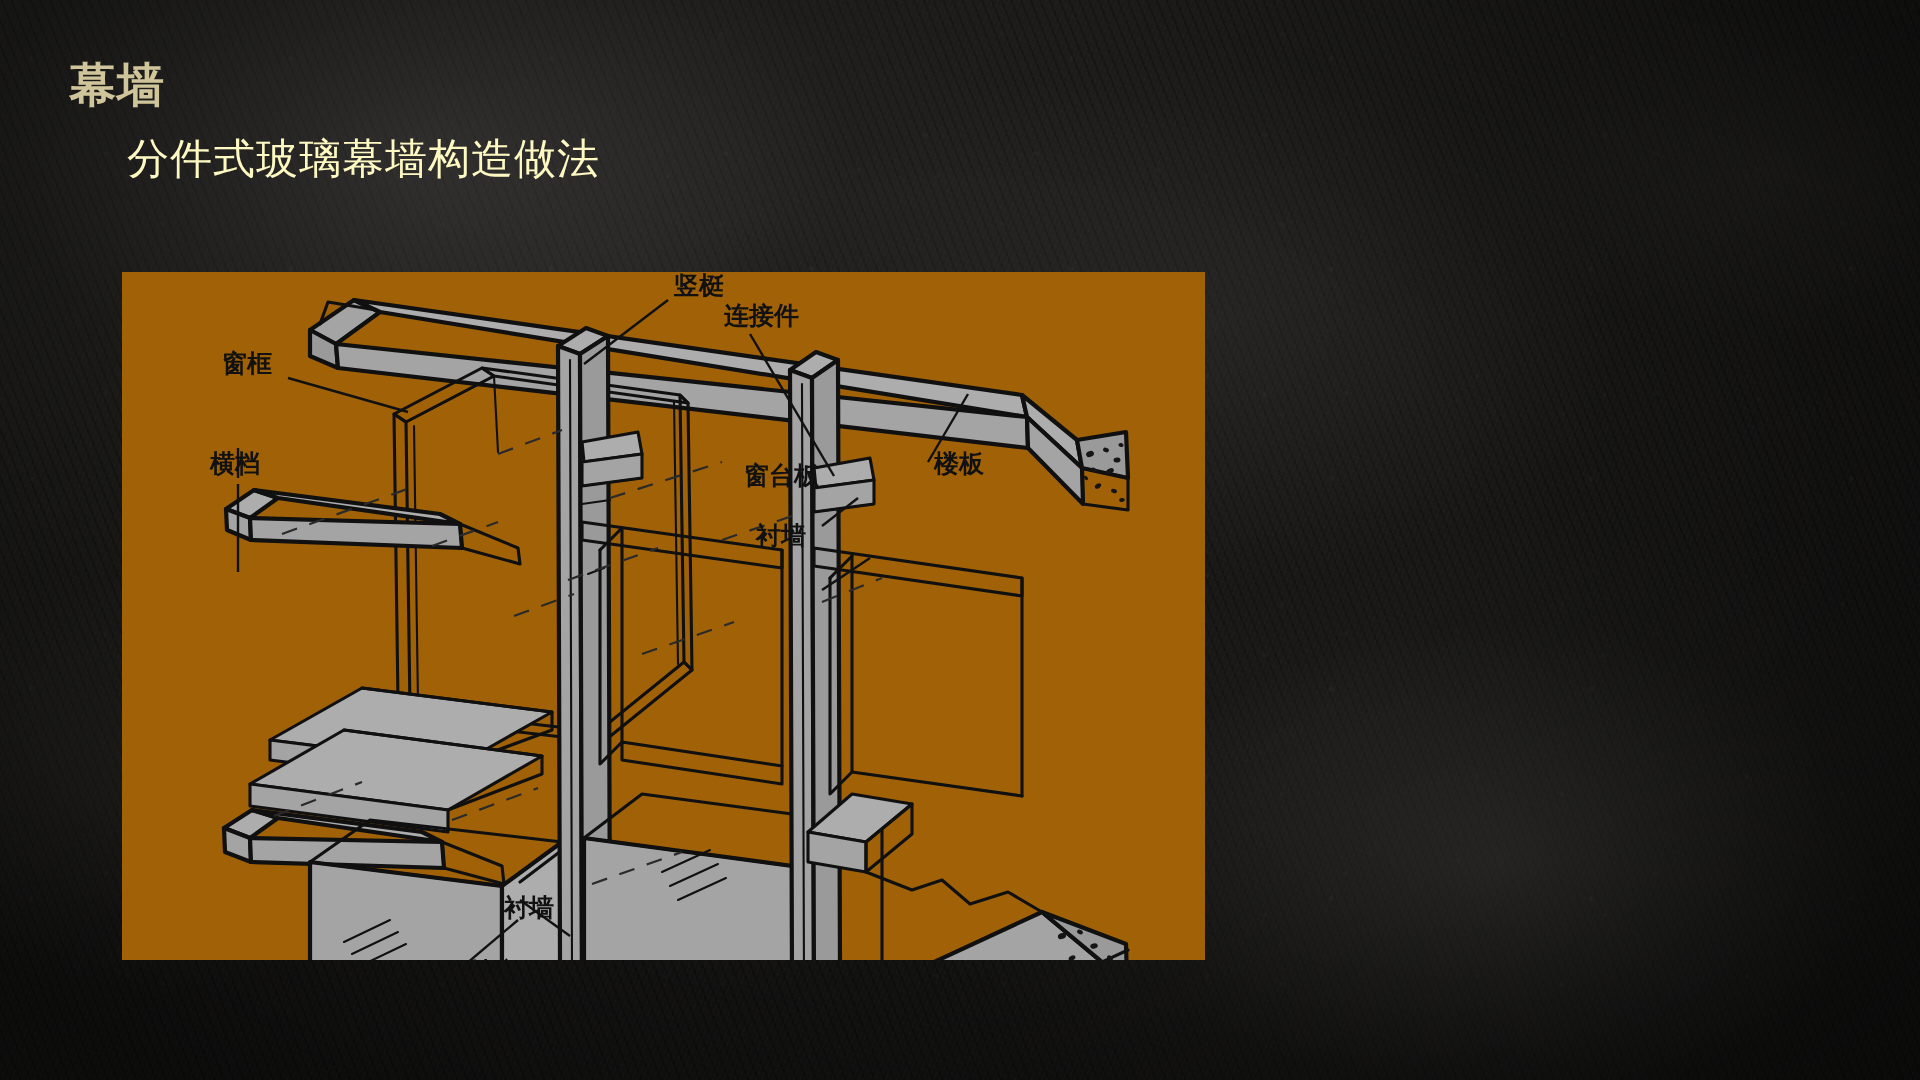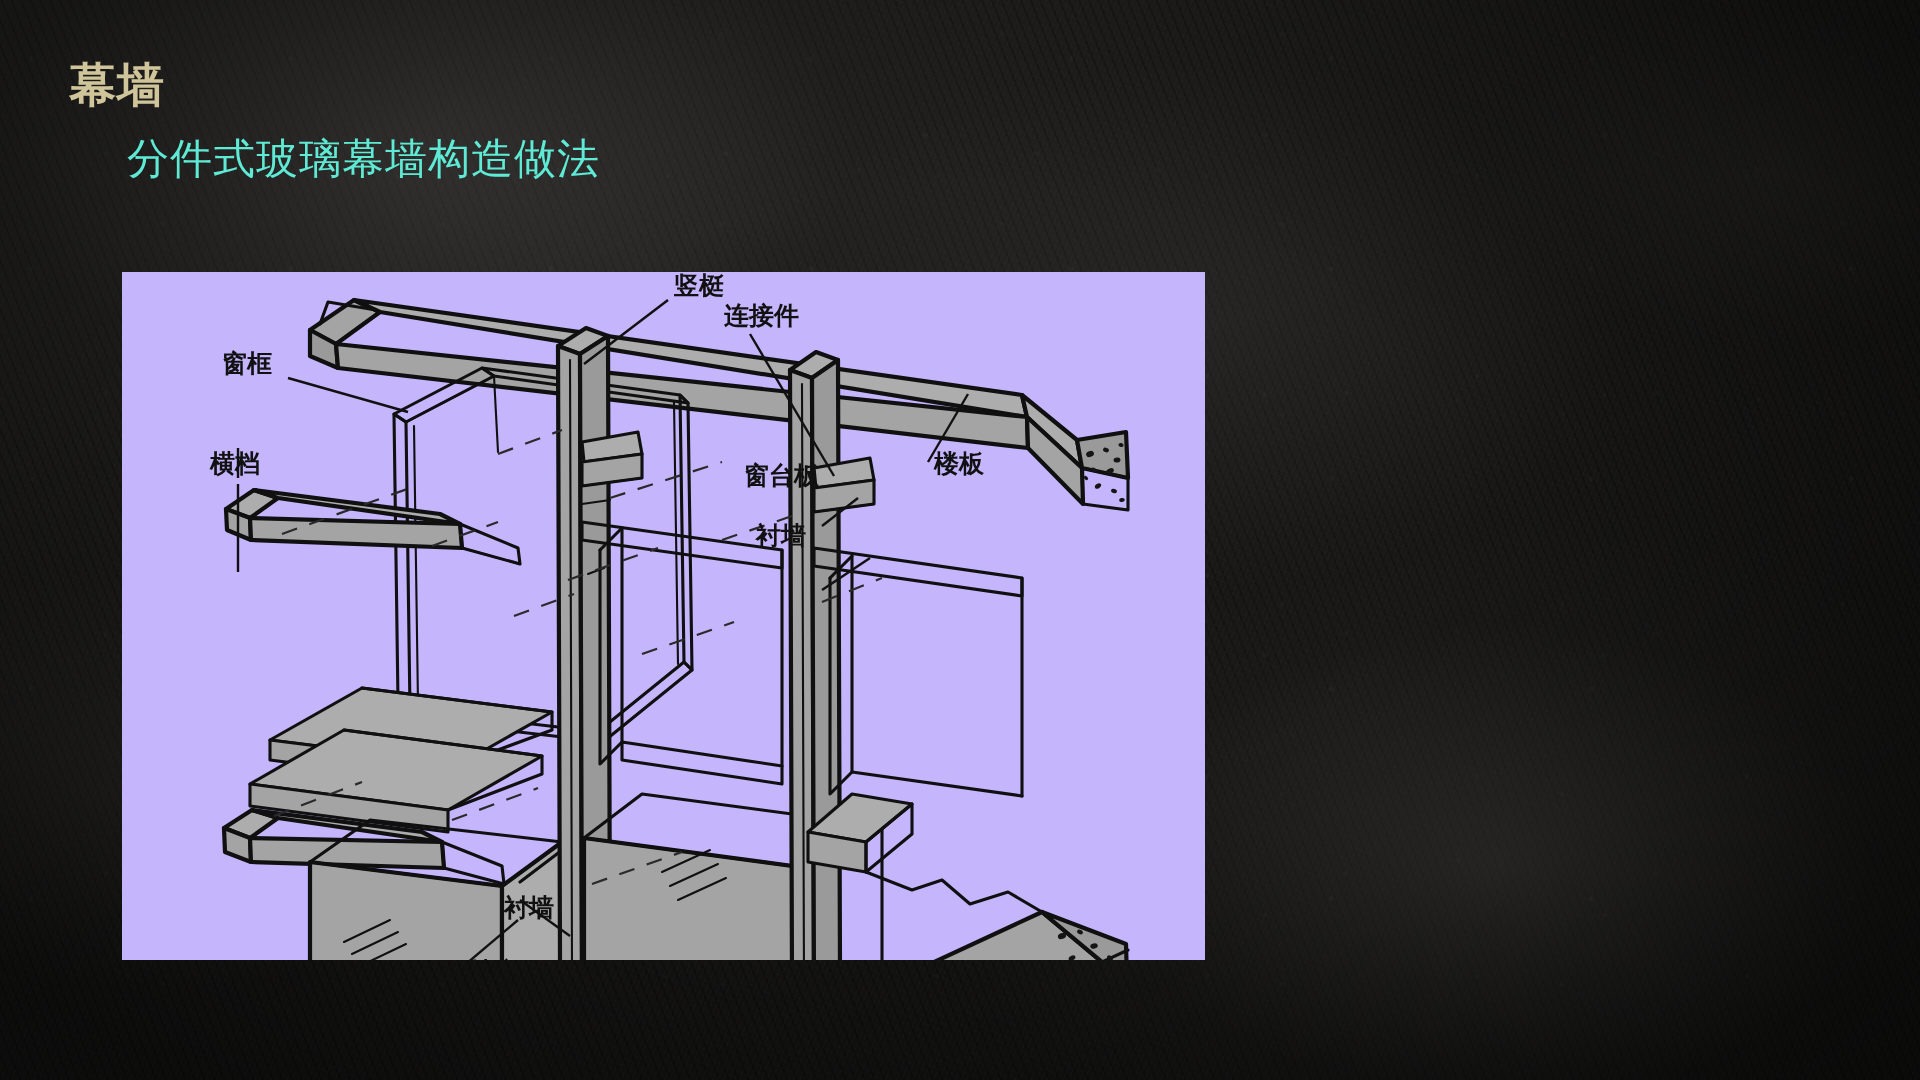--- a/index.html
+++ b/index.html
@@ -61,35 +61,35 @@
     font-size: 47px;
     font-weight: bold;
     letter-spacing: 1px;
     line-height: 1;
     white-space: nowrap;
   }
   .subtitle {
     position: absolute;
     left: 127px;
     top: 138px;
-    color: #5eead4;
+    color: #fef9c3;
     font-size: 42px;
     font-weight: normal;
     letter-spacing: 1px;
     line-height: 1;
     white-space: nowrap;
   }
 
   .figure-panel {
     position: absolute;
     left: 122px;
     top: 272px;
     width: 1083px;
     height: 688px;
-    background: #c4b5fd;
+    background: #a16207;
     overflow: hidden;
   }
   .figure-panel svg { display: block; }
 
   .lbl {
     font-family: "Liberation Sans", "DejaVu Sans", sans-serif;
     font-size: 25px;
     font-weight: bold;
     fill: #111111;
   }

